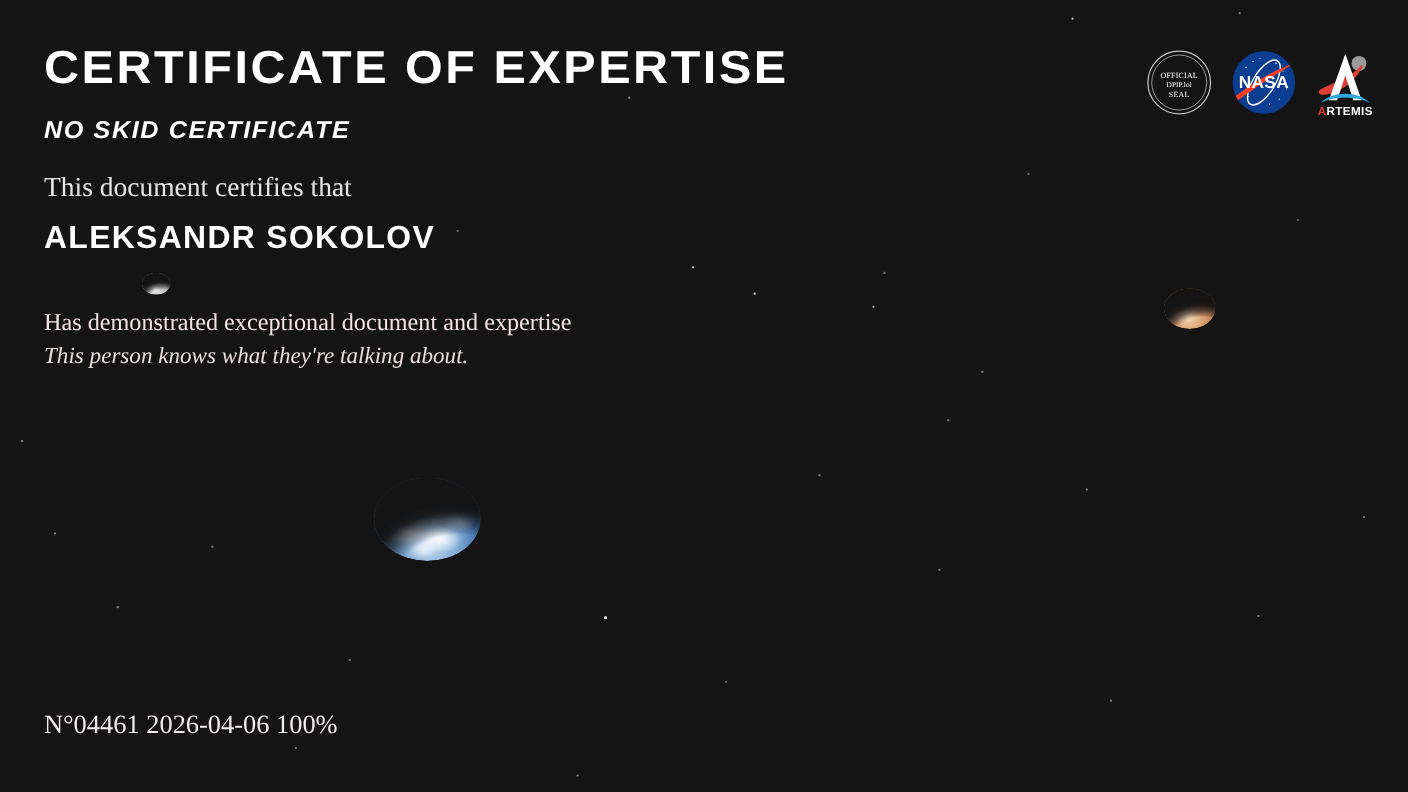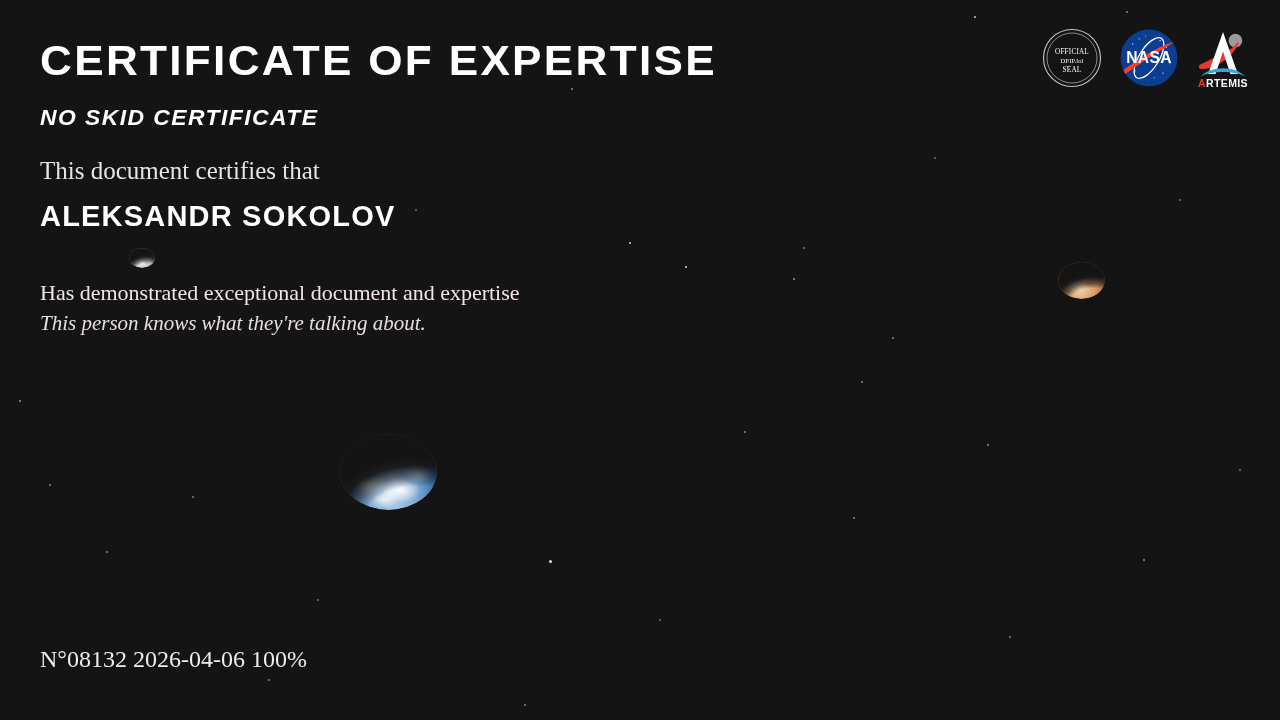--- a/index.html
+++ b/index.html
@@ -213,21 +213,21 @@
     color: #f0eaea;
     line-height: 1.2;
     white-space: nowrap;
   }
   .footer-seg { display: inline; }
 
   
   #logo-row {
     position: absolute;
     left: 1042px;
-    top: 25px;
+    top: 42px;
     width: 212px;
     height: 66px;
   }
   .logo {
     position: absolute;
     top: 0;
   }
   #official-seal { left: 0px; width: 60px; height: 60px; top: 3px; }
   #nasa-logo     { left: 78px; width: 58px; height: 58px; top: 4px; }
   #artemis-logo  { left: 150px; width: 62px; height: 62px; top: 2px; }
@@ -289,21 +289,21 @@
   </div>
 
   <div id="cert-title">CERTIFICATE OF EXPERTISE</div>
   <div id="cert-subtitle">NO SKID CERTIFICATE</div>
   <div id="certifies-line">This document certifies that</div>
   <div id="recipient-name">ALEKSANDR SOKOLOV</div>
   <div id="achievement-line">Has demonstrated exceptional document and expertise</div>
   <div id="flavor-line">This person knows what they're talking about.</div>
 
   <div id="footer-line">
-    <span class="footer-seg">N°08132</span><span> </span><span class="footer-seg">2026-04-06</span><span> </span><span class="footer-seg">100%</span>
+    <span class="footer-seg">N°04461</span><span> </span><span class="footer-seg">2026-04-06</span><span> </span><span class="footer-seg">100%</span>
   </div>
 
   <div id="logo-row">
 
     <svg class="logo" id="official-seal" viewBox="0 0 60 60">
       <circle cx="30" cy="30" r="28.5" fill="none" stroke="#d8d8d8" stroke-width="1.1" opacity="0.9"></circle>
       <circle cx="30" cy="30" r="25" fill="none" stroke="#cfcfcf" stroke-width="0.8" opacity="0.8"></circle>
       <text class="seal-text" x="30" y="25.5" text-anchor="middle" font-size="7.2" letter-spacing="0.2">OFFICIAL</text>
       <text class="seal-text" x="30" y="34.5" text-anchor="middle" font-size="6.6" letter-spacing="0.1">DPIP.lol</text>
       <text class="seal-text" x="30" y="43.5" text-anchor="middle" font-size="7.2" letter-spacing="0.2">SEAL</text>

